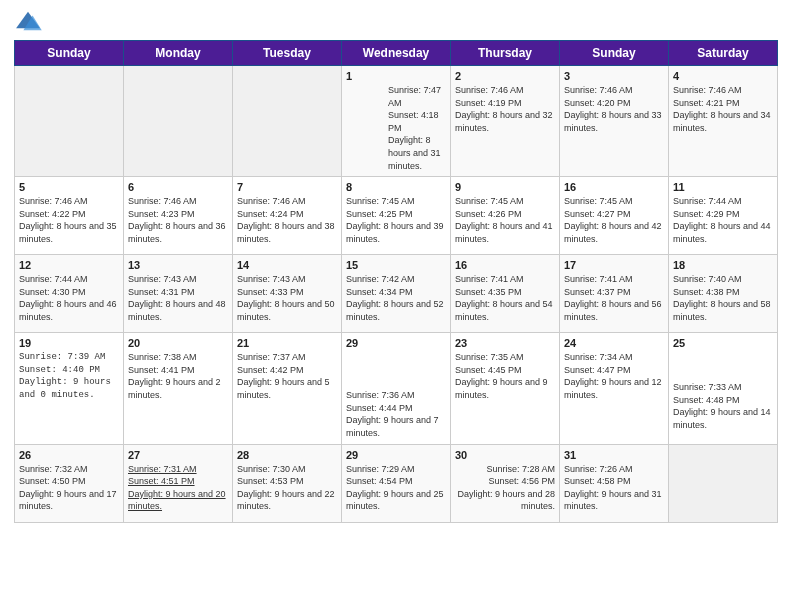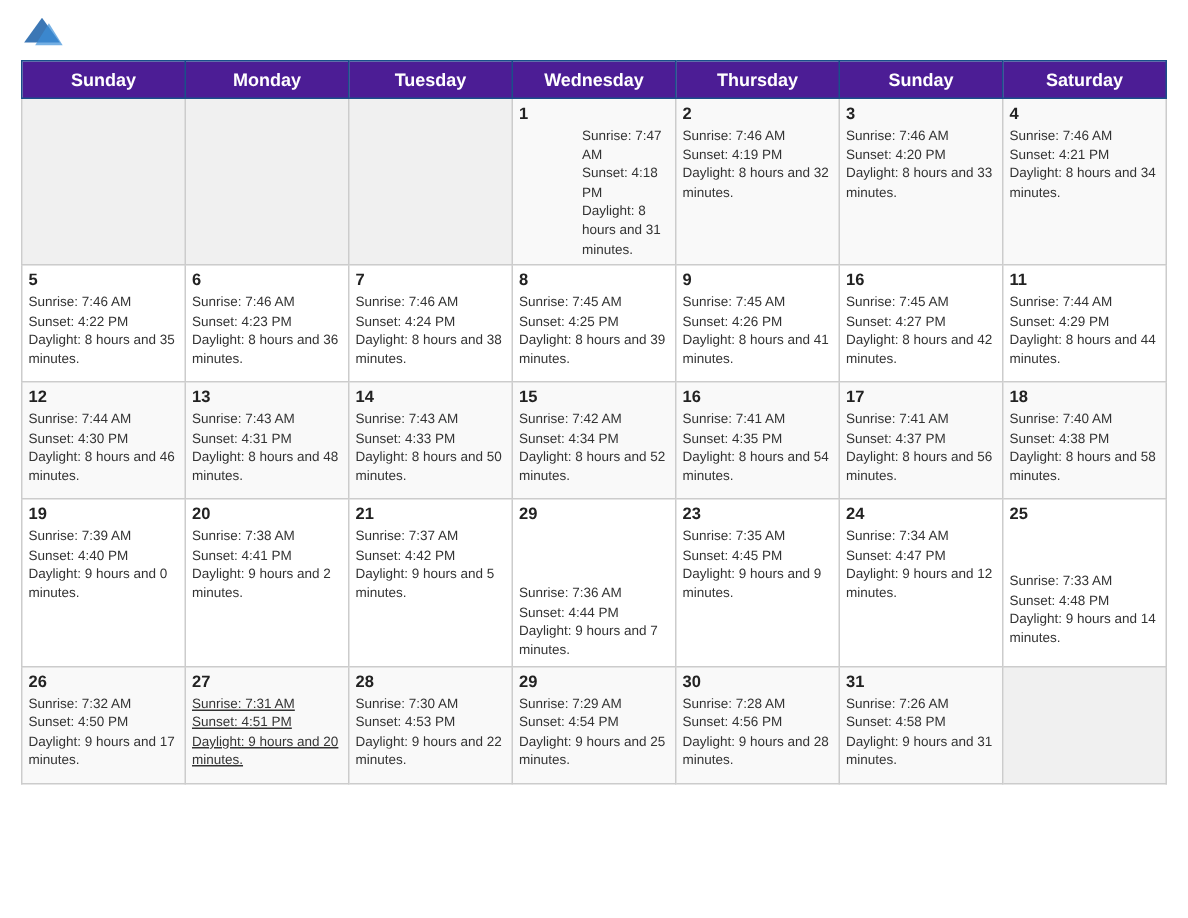--- a/index.html
+++ b/index.html
@@ -241,21 +241,21 @@
           <td>
             <span class="day-number">18</span>
             <div class="day-info" style="white-space: pre-line;">Sunrise: 7:40 AM
 Sunset: 4:38 PM
 Daylight: 8 hours and 58 minutes.</div>
           </td>
         </tr>
         <tr>
           <td>
             <span class="day-number">19</span>
-            <div class="day-info" style="white-space: pre-line;">Sunrise: 7:39 AM
+            <div class="day-info" style="white-space: pre-line; font-family: Liberation Mono, monospace;">Sunrise: 7:39 AM
 Sunset: 4:40 PM
 Daylight: 9 hours and 0 minutes.</div>
           </td>
           <td>
             <span class="day-number">20</span>
             <div class="day-info" style="white-space: pre-line;">Sunrise: 7:38 AM
 Sunset: 4:41 PM
 Daylight: 9 hours and 2 minutes.</div>
           </td>
           <td>
@@ -309,21 +309,21 @@
 Daylight: 9 hours and 22 minutes.</div>
           </td>
           <td>
             <span class="day-number">29</span>
             <div class="day-info" style="white-space: pre-line;">Sunrise: 7:29 AM
 Sunset: 4:54 PM
 Daylight: 9 hours and 25 minutes.</div>
           </td>
           <td>
             <span class="day-number">30</span>
-            <div class="day-info" style="white-space: pre-line;">Sunrise: 7:28 AM
+            <div class="day-info" style="white-space: pre-line; text-align: right;">Sunrise: 7:28 AM
 Sunset: 4:56 PM
 Daylight: 9 hours and 28 minutes.</div>
           </td>
           <td>
             <span class="day-number">31</span>
             <div class="day-info" style="white-space: pre-line;">Sunrise: 7:26 AM
 Sunset: 4:58 PM
 Daylight: 9 hours and 31 minutes.</div>
           </td>
           <td class="empty"></td>

